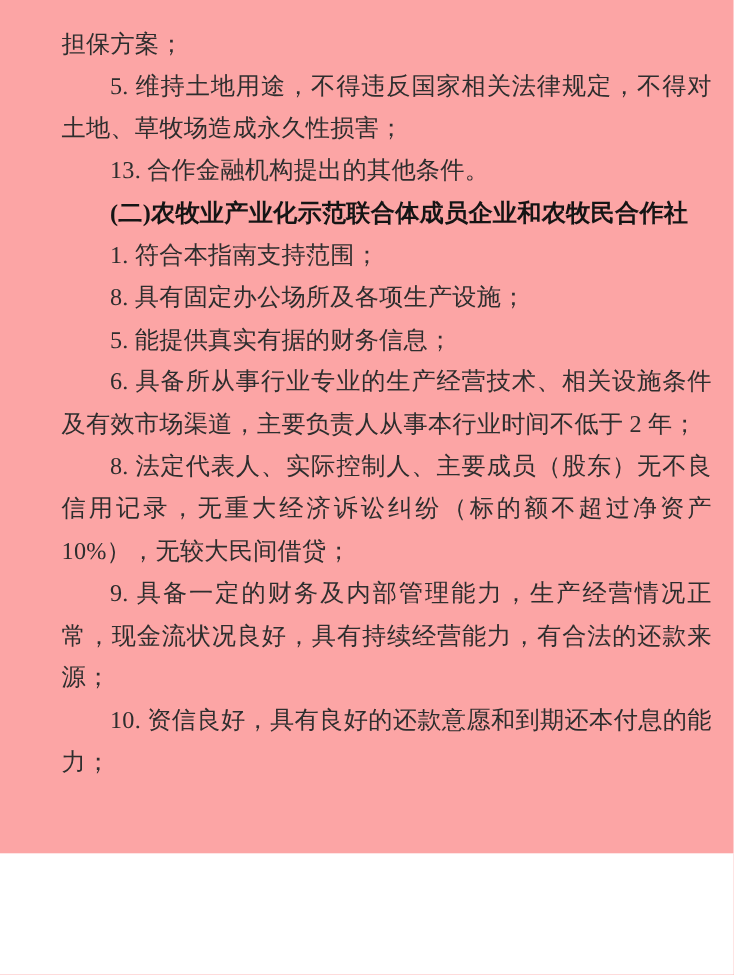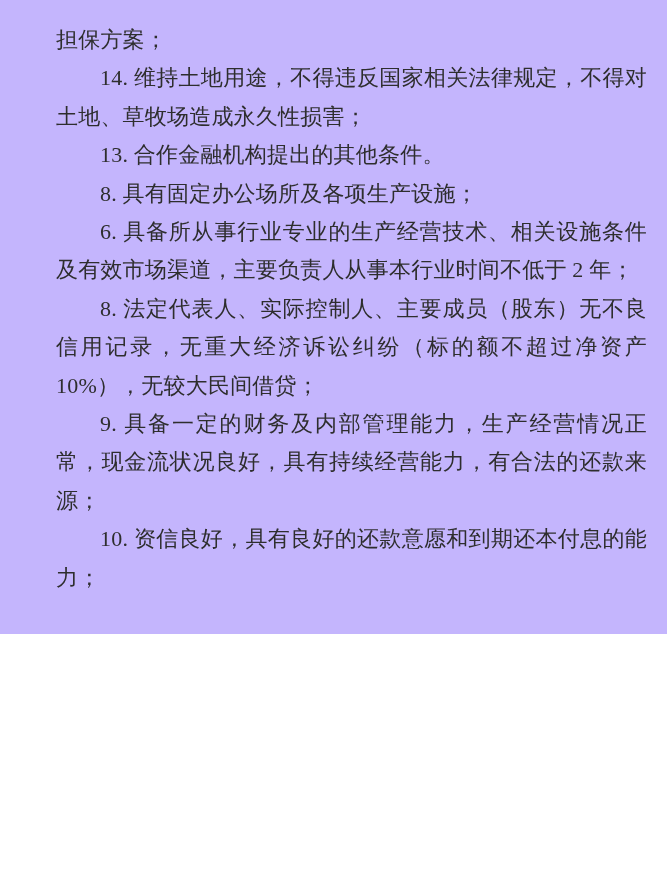--- a/index.html
+++ b/index.html
@@ -3,22 +3,22 @@
 <meta charset="utf-8">
 <style>
   html, body {
     margin: 0;
     padding: 0;
     background: #ffffff;
   }
   .page {
     position: relative;
     width: 667px;
-    height: 634px;
-    background: #c4b5fd;
+    height: 776px;
+    background: #fca5a5;
     font-family: "Liberation Serif", serif;
     overflow: hidden;
   }
   .content {
     position: absolute;
     top: 21px;
     left: 56px;
     right: 20px;
   }
   .para {
@@ -57,23 +57,26 @@
     color: #3d4a52;
     line-height: 1;
   }
 </style>
 </head>
 <body>
 
 <div class="page">
   <div class="content" id="doc-body">
       <p class="para noindent">担保方案；</p>
-      <p class="para body">14. 维持土地用途，不得违反国家相关法律规定，不得对土地、草牧场造成永久性损害；</p>
+      <p class="para body">5. 维持土地用途，不得违反国家相关法律规定，不得对土地、草牧场造成永久性损害；</p>
       <p class="para body">13. 合作金融机构提出的其他条件。</p>
+      <p class="para heading">(二)农牧业产业化示范联合体成员企业和农牧民合作社</p>
+      <p class="para body">1. 符合本指南支持范围；</p>
       <p class="para body">8. 具有固定办公场所及各项生产设施；</p>
+      <p class="para body">5. 能提供真实有据的财务信息；</p>
       <p class="para body">6. 具备所从事行业专业的生产经营技术、相关设施条件及有效市场渠道，主要负责人从事本行业时间不低于 2 年；</p>
       <p class="para body">8. 法定代表人、实际控制人、主要成员（股东）无不良信用记录，无重大经济诉讼纠纷（标的额不超过净资产 10%），无较大民间借贷；</p>
       <p class="para body">9. 具备一定的财务及内部管理能力，生产经营情况正常，现金流状况良好，具有持续经营能力，有合法的还款来源；</p>
       <p class="para body">10. 资信良好，具有良好的还款意愿和到期还本付息的能力；</p>
     </div>
   <div class="footer">
     <span class="dash"></span>
     <span class="pagenum">6</span>
     <span class="dash"></span>
   </div>

